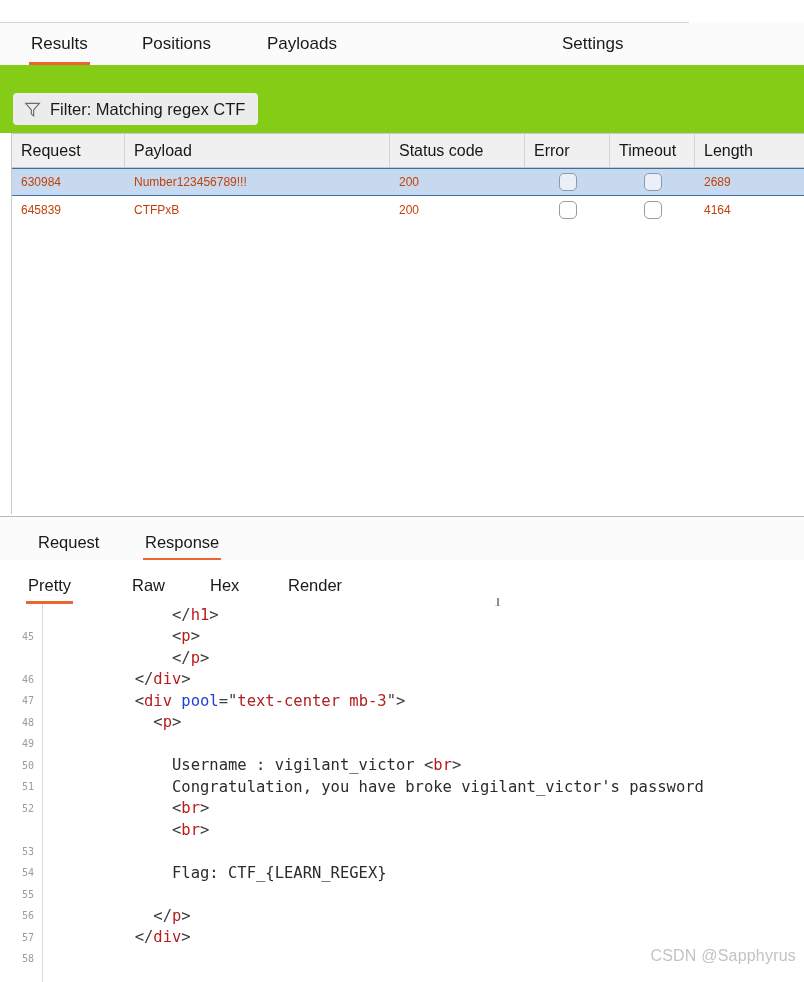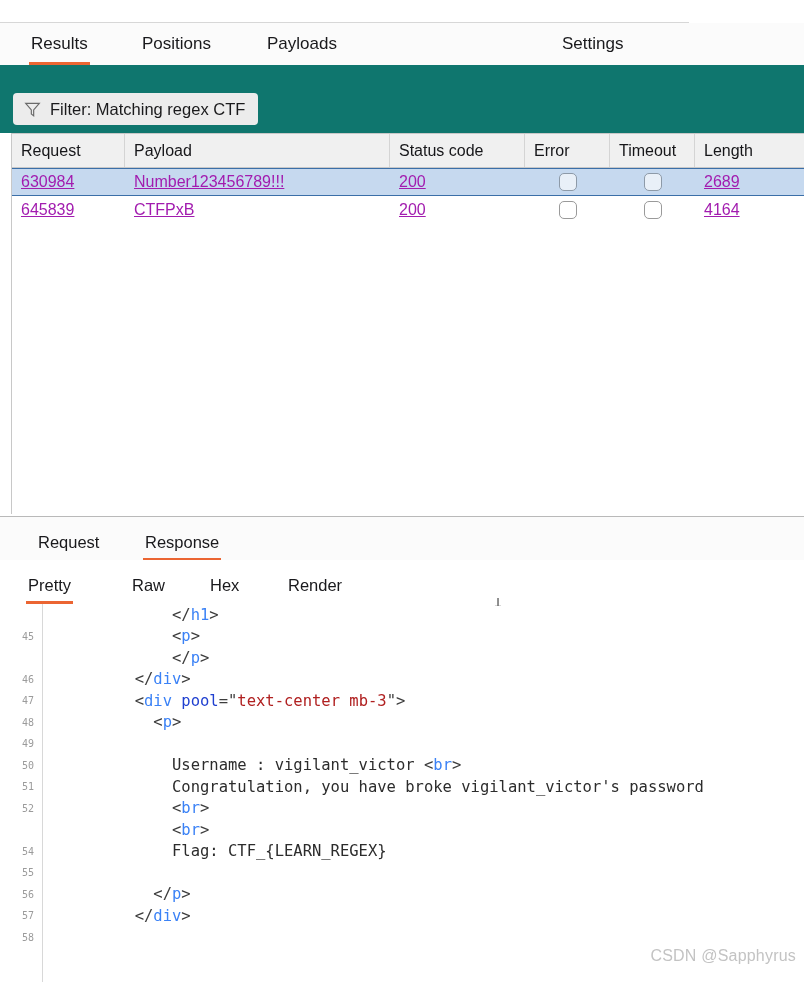--- a/index.html
+++ b/index.html
@@ -50,21 +50,21 @@
     bottom: 0;
     height: 3px;
     background: #eb6532;
   }
 
   
   #filter-zone {
     position: absolute;
     left: 0; top: 65px;
     width: 804px; height: 68px;
-    background: #0f766e;
+    background: #84cc16;
   }
   #filter-chip {
     position: absolute;
     left: 13px; top: 28px;
     height: 32px;
     background: #ececec;
     border-radius: 4px;
     display: flex;
     align-items: center;
     padding: 0 13px 0 11px;
@@ -115,30 +115,29 @@
     display: flex;
     height: 28px;
     box-sizing: border-box;
   }
   .trow.selected {
     background: #c6d9ef;
     border-top: 1px solid #3b6fa8;
     border-bottom: 1px solid #3b6fa8;
   }
   .td {
-    font-size: 16px;
-    color: #a21caf;
+    font-size: 12px;
+    color: #c2410c;
     display: flex;
     align-items: center;
     padding-left: 9px;
     box-sizing: border-box;
     white-space: nowrap;
     overflow: hidden;
     cursor: default;
-    text-decoration: underline;
   }
   .td.center-cell { justify-content: center; padding-left: 0; }
   
   .c-request { width: 113px; }
   .c-payload { width: 265px; }
   .c-status  { width: 135px; }
   .c-error   { width: 85px; }
   .c-timeout { width: 85px; }
   .c-length  { width: 109px; border-right: none; }
 
@@ -227,21 +226,21 @@
   .code-text {
     flex: 1 1 auto;
     margin-left: 26px;
     font-family: "DejaVu Sans Mono", monospace;
     font-size: 15.5px;
     color: #2c2c2c;
     white-space: pre;
     cursor: text;
     overflow: hidden;
   }
-  .tk-tag  { color: #3b82f6; }
+  .tk-tag  { color: #b91c1c; }
   .tk-pun  { color: #3c3c3c; }
   .tk-attr { color: #2040d0; }
   .tk-val  { color: #b02020; }
   .tk-txt  { color: #2c2c2c; }
 
   #clipped-glyph {
     position: absolute;
     left: 493px; top: 598px;
     font-family: "DejaVu Sans Mono", monospace;
     font-size: 15px;
@@ -391,20 +390,24 @@
       </div>
       <div class="code-row">
         <div class="lineno">52</div>
         <div class="code-text"><span class="tk-pun">            &lt;</span><span class="tk-tag">br</span><span class="tk-pun">&gt;</span></div>
       </div>
       <div class="code-row">
         <div class="lineno"></div>
         <div class="code-text"><span class="tk-pun">            &lt;</span><span class="tk-tag">br</span><span class="tk-pun">&gt;</span></div>
       </div>
       <div class="code-row">
+        <div class="lineno">53</div>
+        <div class="code-text"></div>
+      </div>
+      <div class="code-row">
         <div class="lineno">54</div>
         <div class="code-text"><span class="tk-txt">            Flag: CTF_{LEARN_REGEX}</span></div>
       </div>
       <div class="code-row">
         <div class="lineno">55</div>
         <div class="code-text"></div>
       </div>
       <div class="code-row">
         <div class="lineno">56</div>
         <div class="code-text"><span class="tk-pun">          &lt;/</span><span class="tk-tag">p</span><span class="tk-pun">&gt;</span></div>

